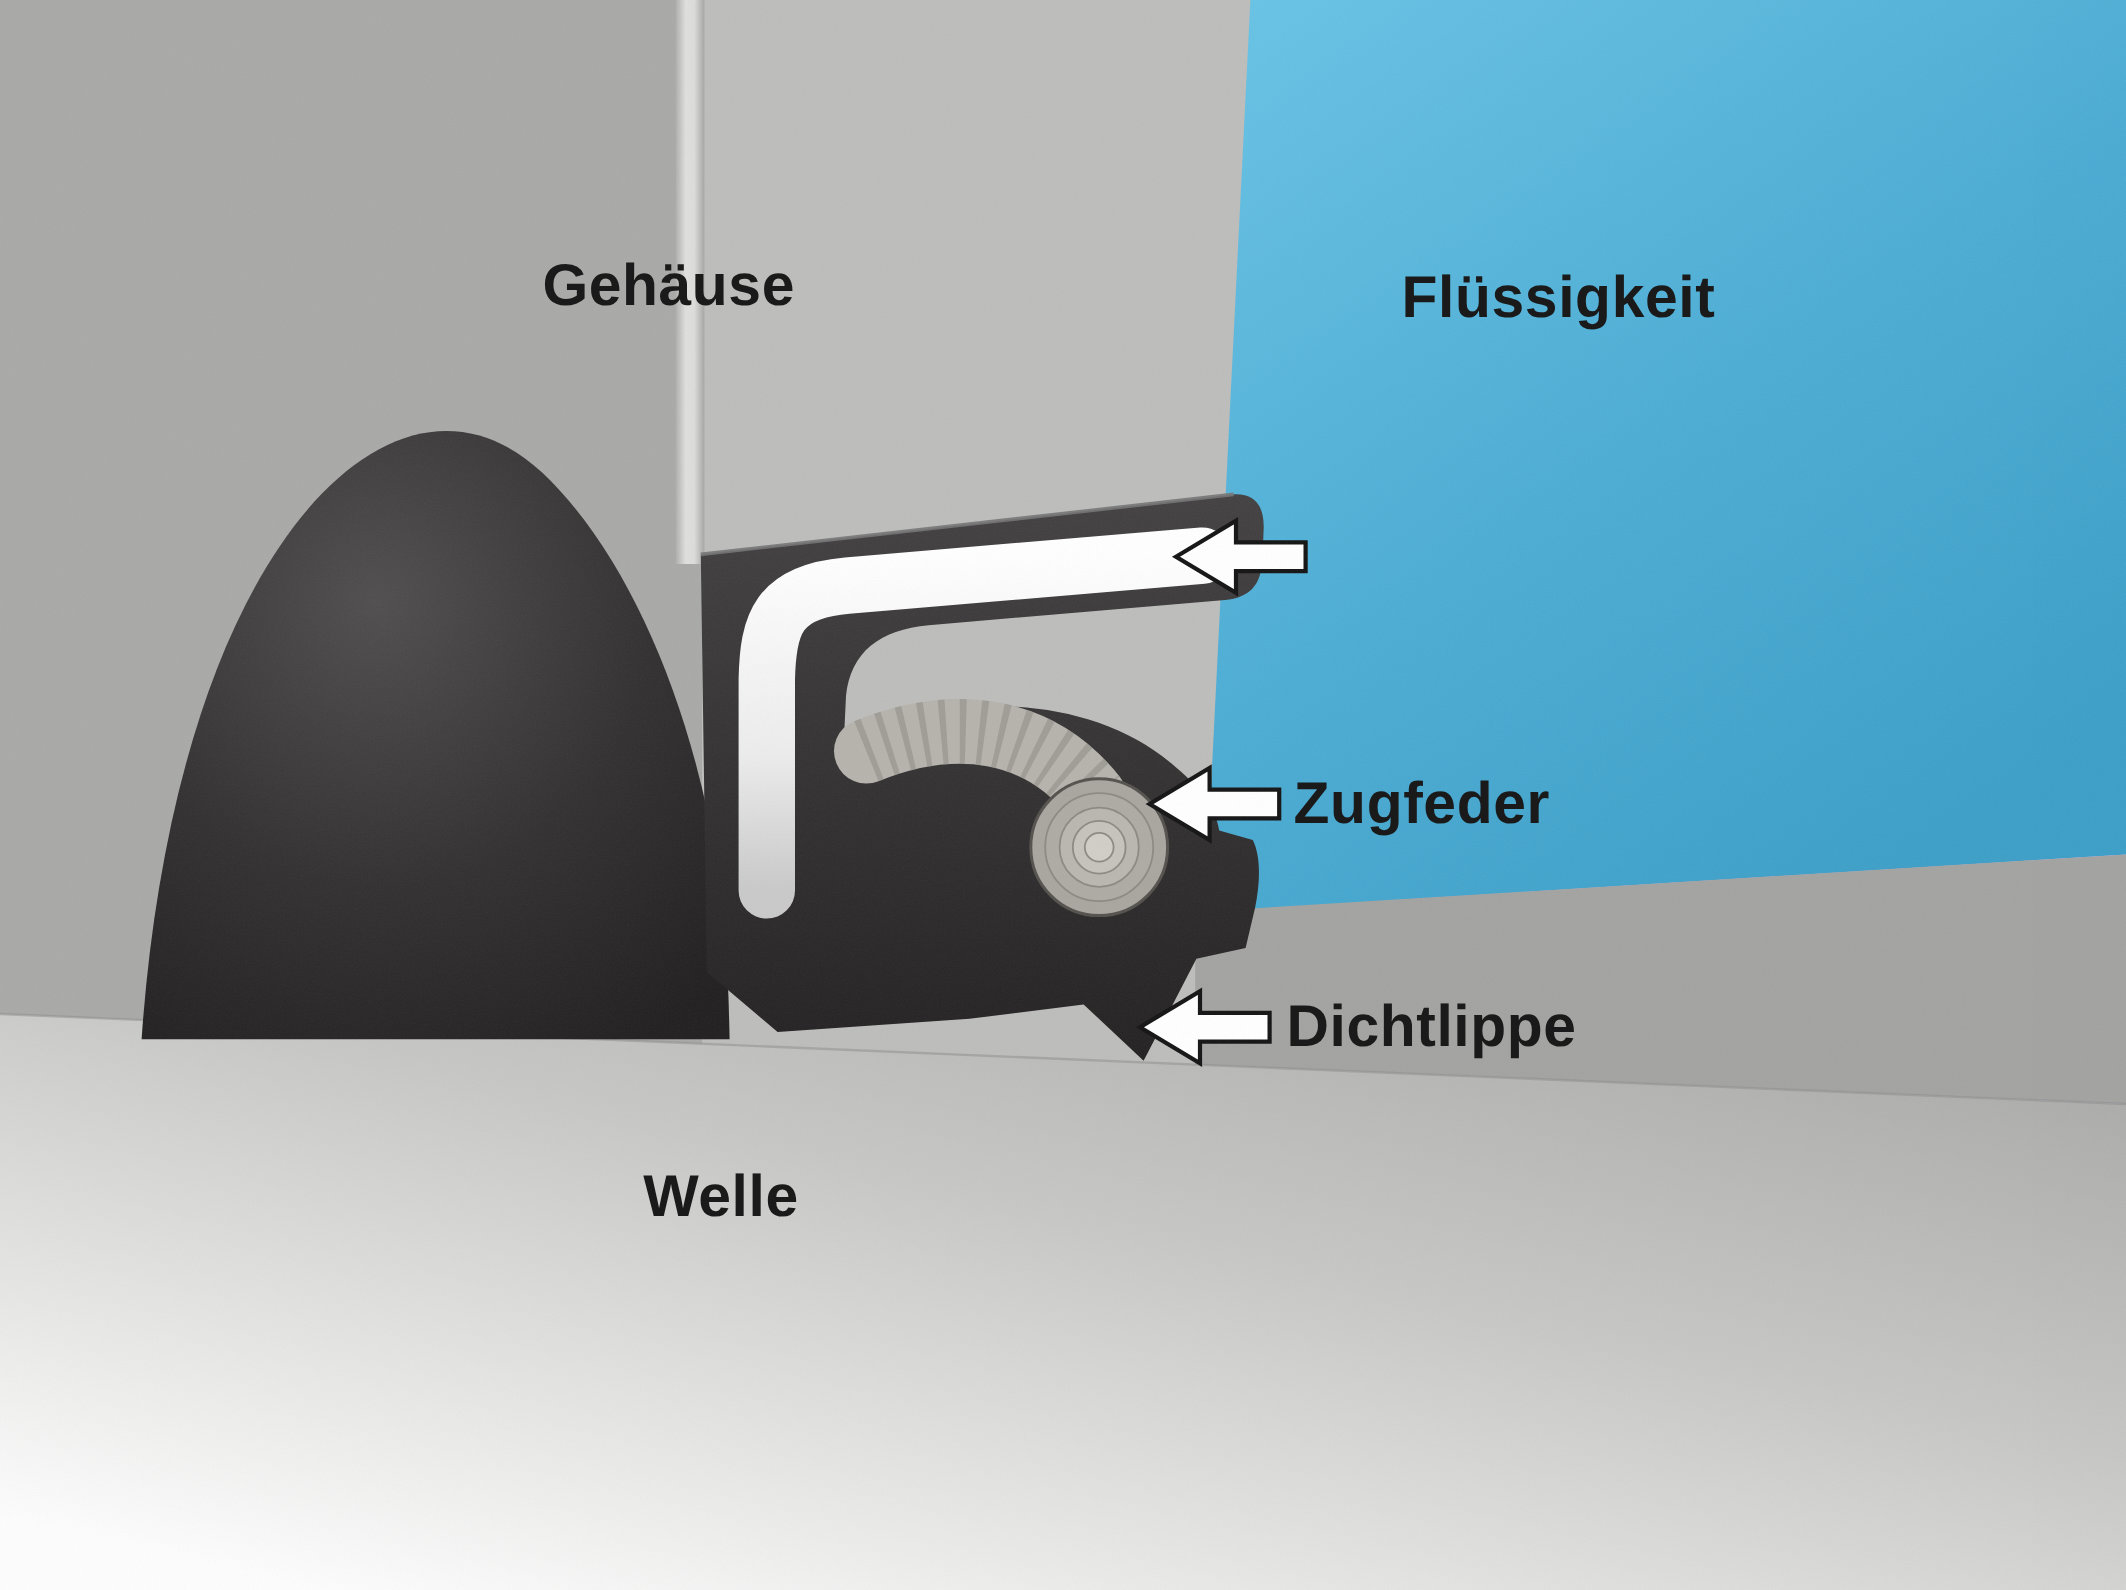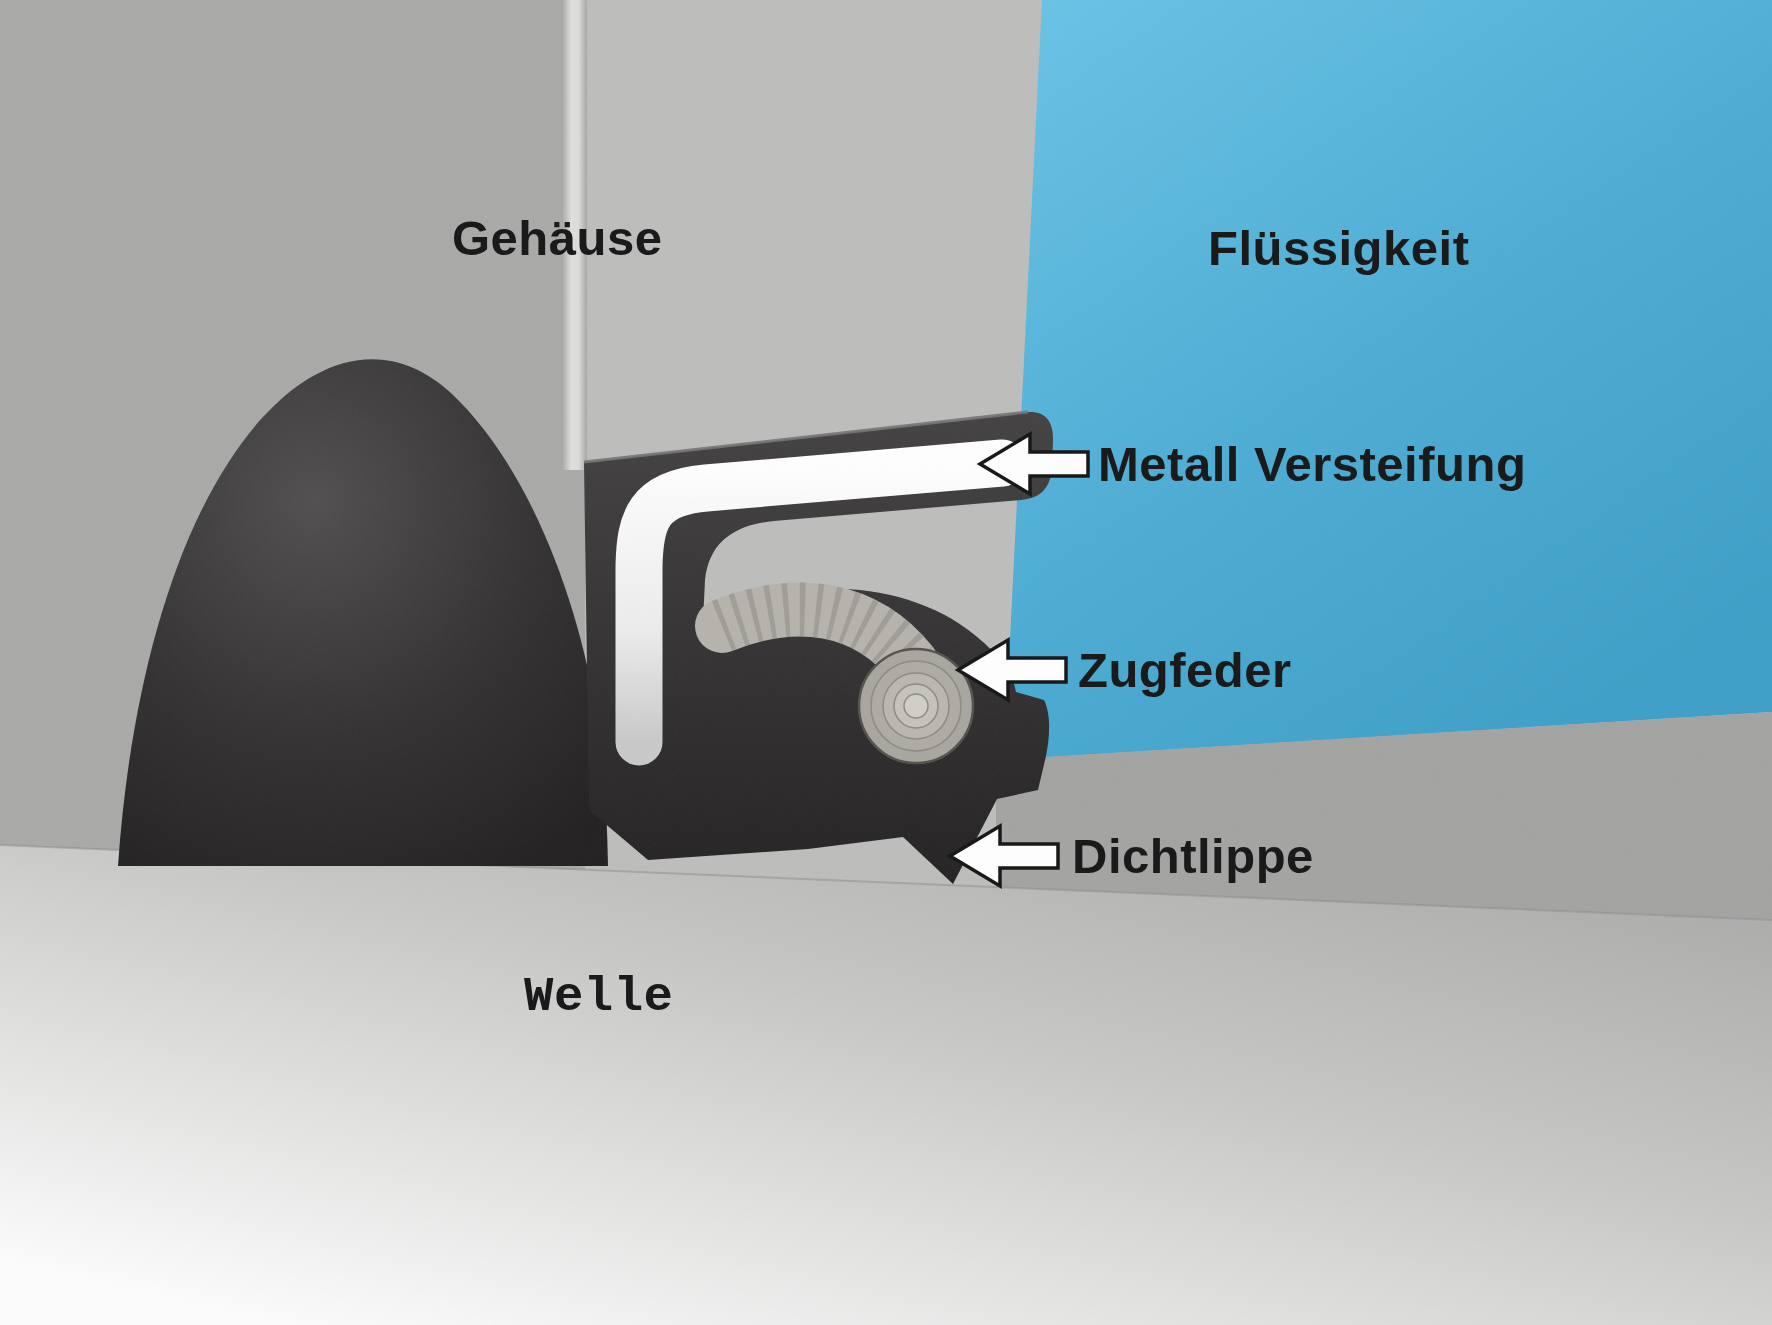--- a/index.html
+++ b/index.html
@@ -98,20 +98,19 @@
     <circle cx="916" cy="706" r="12" fill="#d1cec8" stroke="#8d8a84" stroke-width="1.5"></circle>
 
     <polygon points="980,464 1030,434 1030,452 1088,452 1088,476 1030,476 1030,494" stroke="#141414" stroke-width="3.5" stroke-linejoin="miter" fill="#ffffff"></polygon>
     <polygon points="958,670 1008,640 1008,658 1066,658 1066,682 1008,682 1008,700" stroke="#141414" stroke-width="3.5" stroke-linejoin="miter" fill="#ffffff"></polygon>
     <polygon points="950,856 1000,826 1000,844 1058,844 1058,868 1000,868 1000,886" stroke="#141414" stroke-width="3.5" stroke-linejoin="miter" fill="#ffffff"></polygon>
 
     <rect x="0" y="0" width="1772" height="1325" filter="url(#grain)" opacity="0.06"></rect>
   </svg>
 
   <div class="label" style="left:452px; top:238px;">Gehäuse</div>
-  <div class="label" style="left:1168px; top:248px;margin-left:40px;">Flüssigkeit</div>
-  <div class="label" style="left:524px; top:997px;font-family:Liberation Mono, monospace;">Welle</div>
+  <div class="label" style="left:1168px; top:248px;">Flüssigkeit</div>
+  <div class="label" style="left:536px; top:997px;">Welle</div>
 
-  <div class="label" style="left:1098px; top:464px;">Metall Versteifung</div>
   <div class="label" style="left:1072px; top:856px;">Dichtlippe</div>
   <div class="label" style="left:1078px; top:670px;">Zugfeder</div>
 
 </div>
 
 </body></html>

